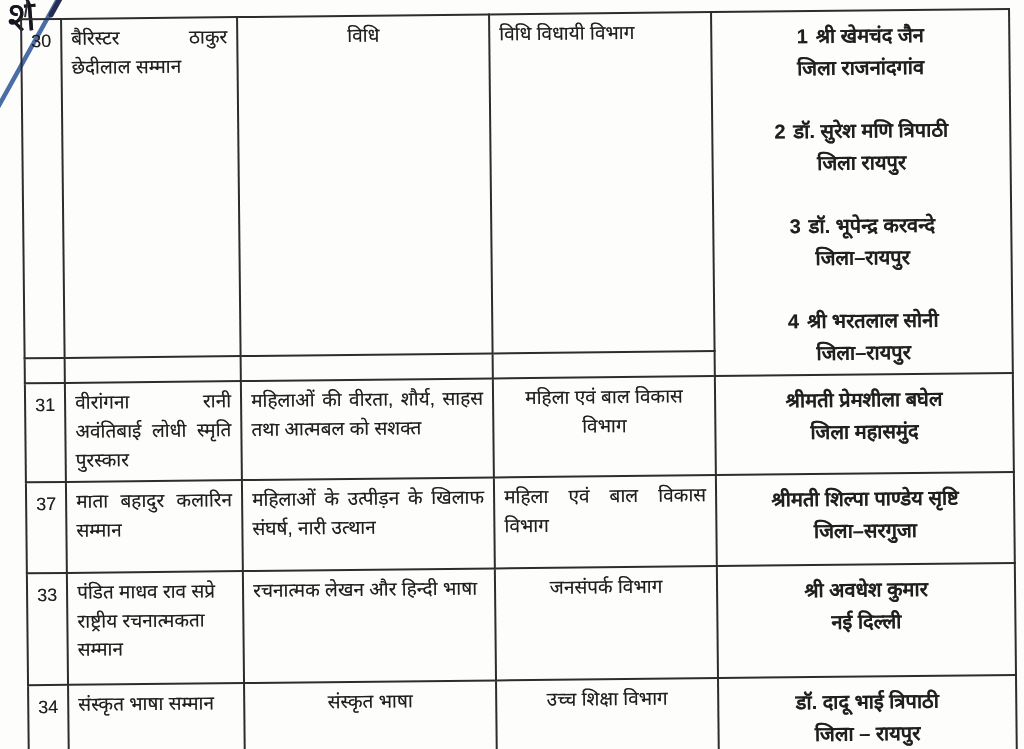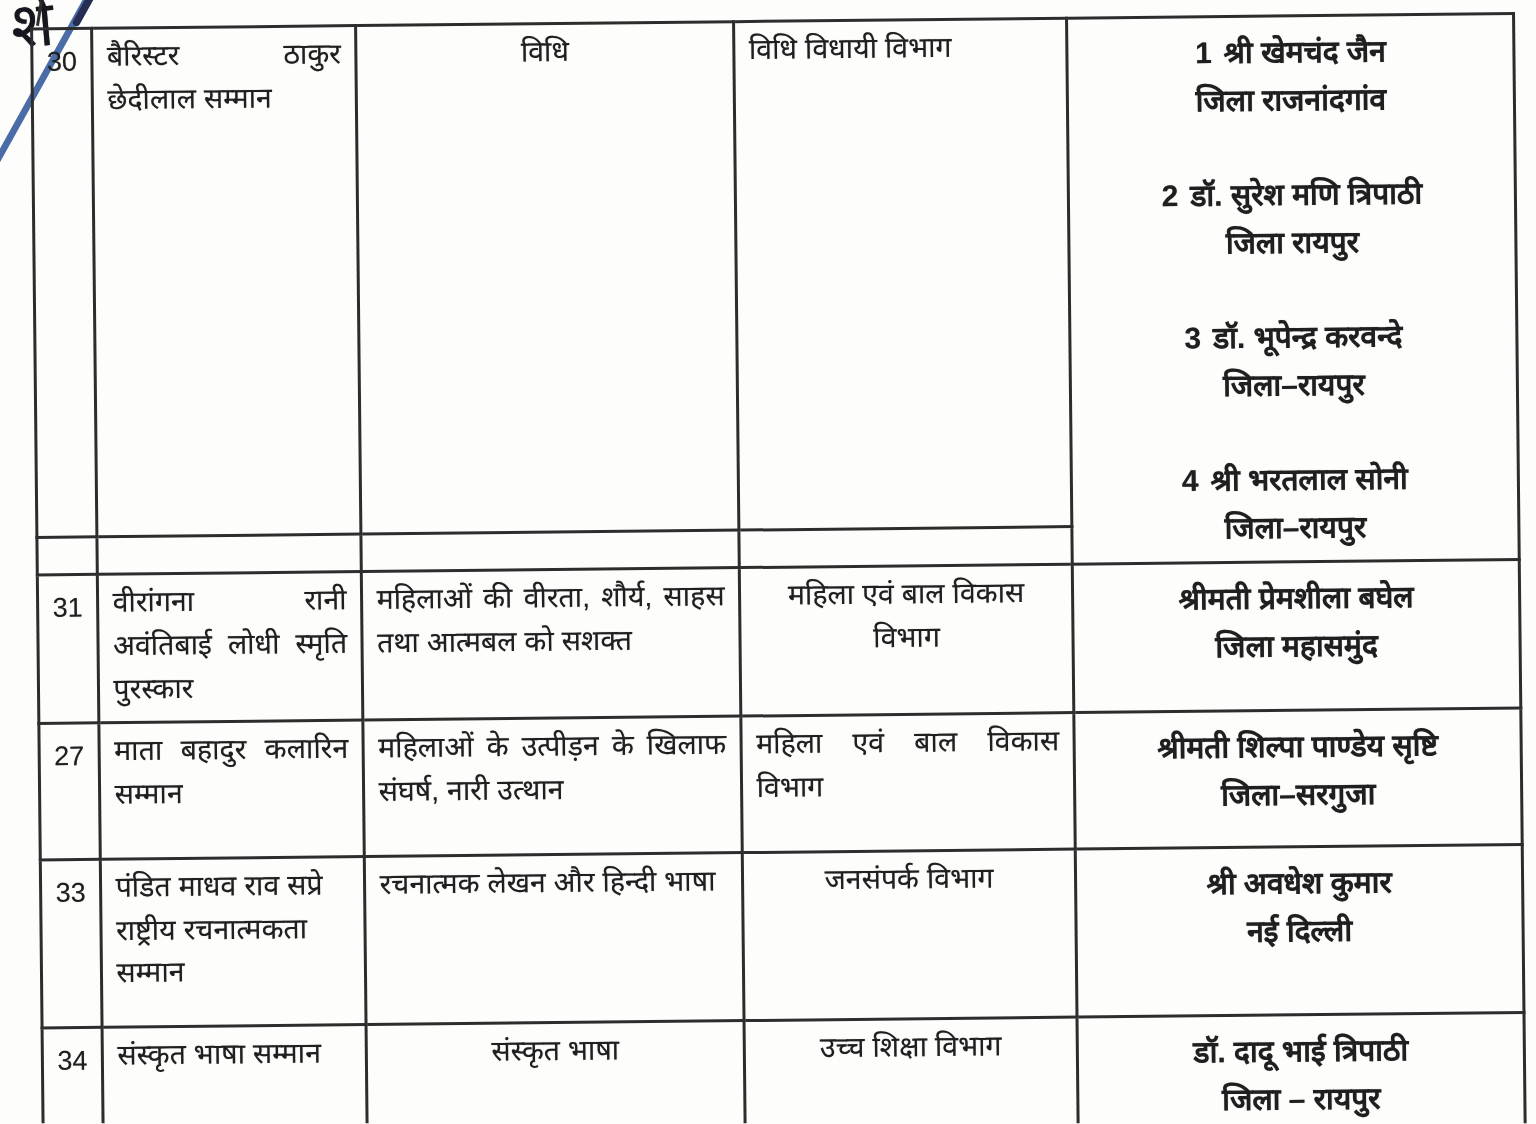--- a/index.html
+++ b/index.html
@@ -125,21 +125,21 @@
           <td class="center narrow">महिला एवं बाल विकास विभाग</td>
           <td class="recip">
             <div class="recip-block">
               <div>श्रीमती प्रेमशीला बघेल</div>
               <div>जिला महासमुंद</div>
             </div>
           </td>
         </tr>
 
         <tr style="height:91px">
-          <td class="no">27</td>
+          <td class="no">37</td>
           <td class="just">माता बहादुर कलारिन सम्मान</td>
           <td class="just">महिलाओं के उत्पीड़न के खिलाफ संघर्ष, नारी उत्थान</td>
           <td class="just">महिला एवं बाल विकास विभाग</td>
           <td class="recip">
             <div class="recip-block">
               <div>श्रीमती शिल्पा पाण्डेय सृष्टि</div>
               <div>जिला–सरगुजा</div>
             </div>
           </td>
         </tr>

